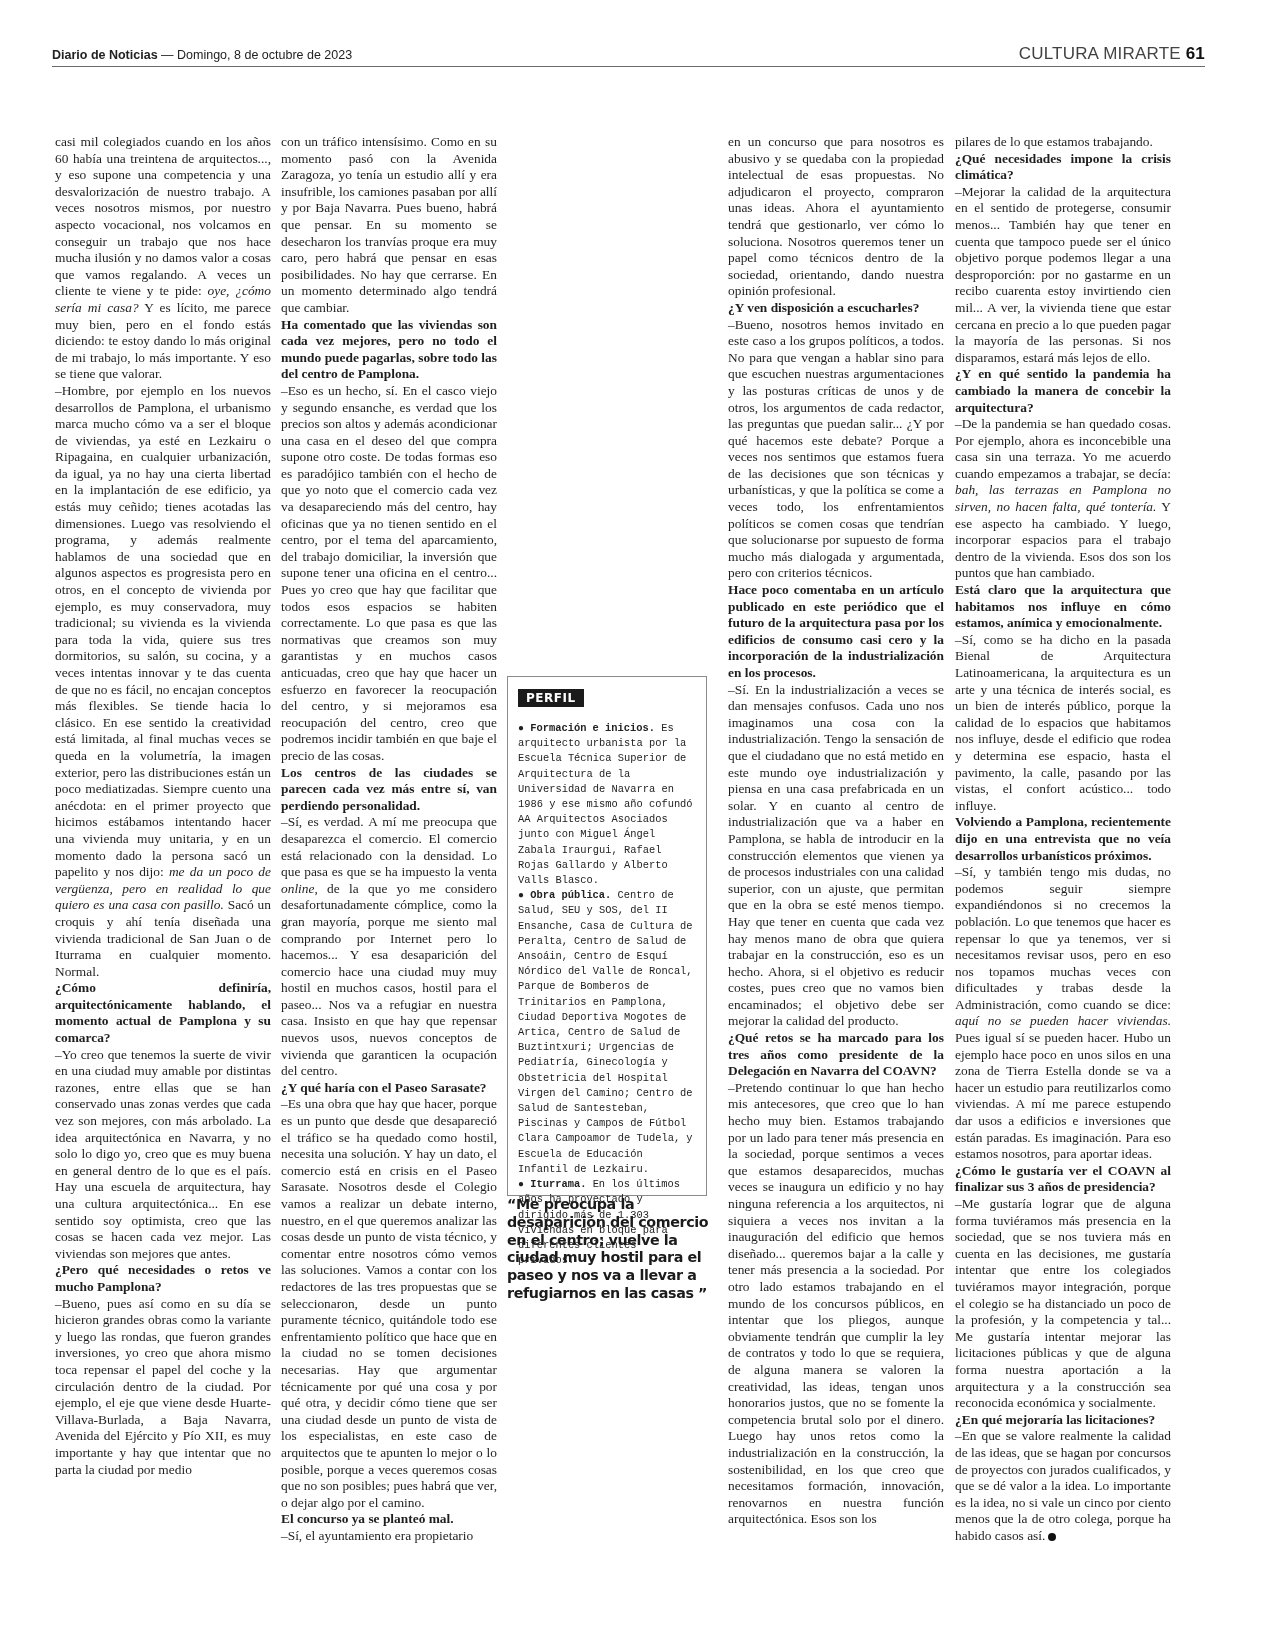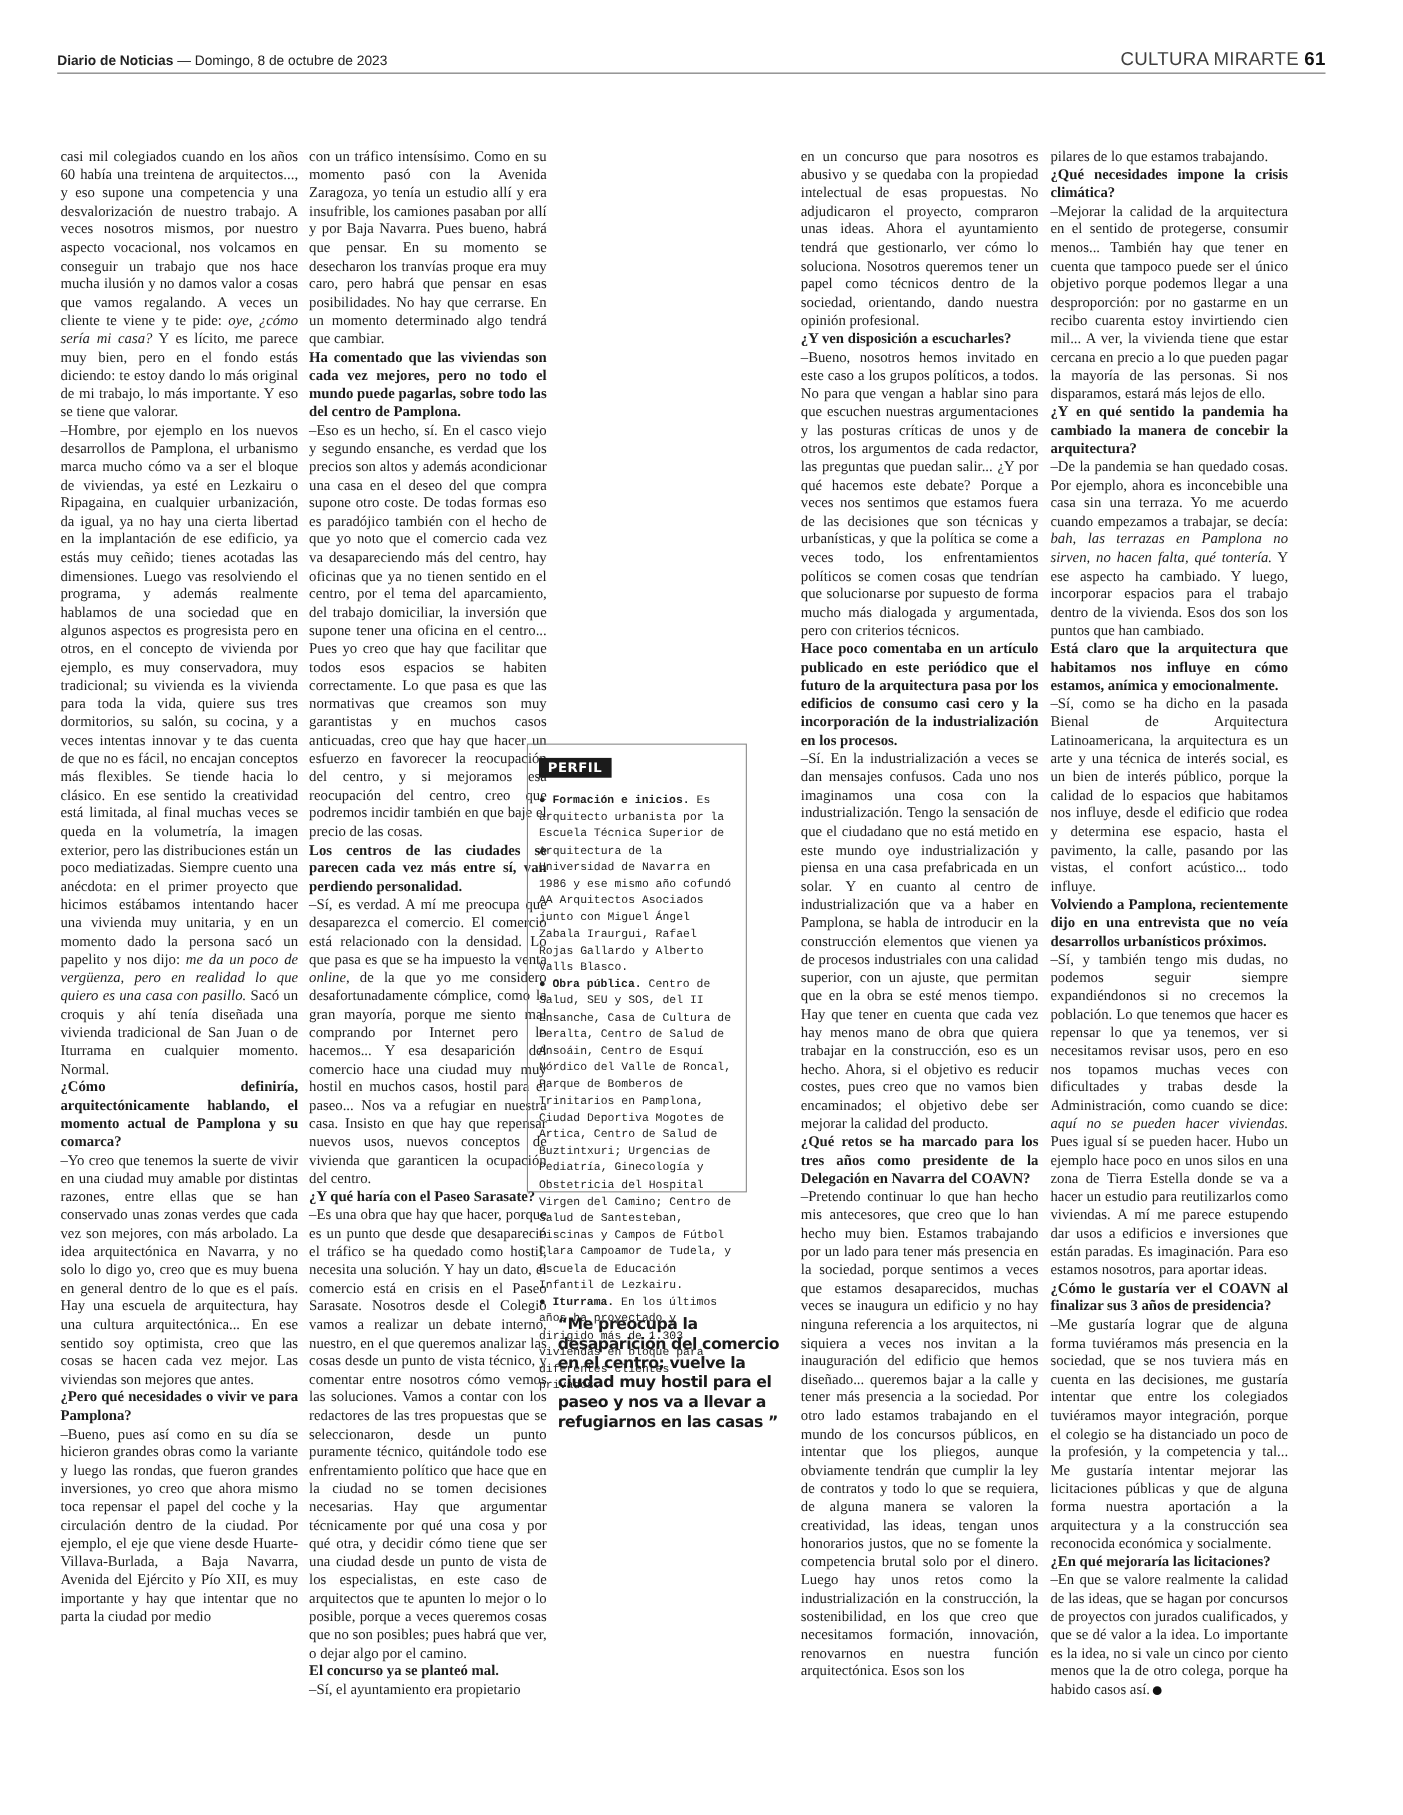--- a/index.html
+++ b/index.html
@@ -14,21 +14,21 @@
 
   .col { position: absolute; top: 134px; width: 216px; font-family: "Liberation Serif", serif; font-size: 13.4px; line-height: 16.6px; text-align: justify; hyphens: manual; }
   .col p { margin: 0; }
   .col .q { font-weight: bold; }
   .col i { font-style: italic; }
   .c1 { left: 55px; }
   .c2 { left: 281px; }
   .c3 { left: 728px; }
   .c4 { left: 955px; }
 
-  .perfil { position: absolute; left: 479px; top: 676px; width: 200px; height: 408px; border: 1px solid #8a8a8a; padding: 10px 0 0 0; box-sizing: border-box; font-family: "DejaVu Sans", sans-serif; }
+  .perfil { position: absolute; left: 507px; top: 676px; width: 200px; height: 520px; border: 1px solid #8a8a8a; padding: 10px 0 0 0; box-sizing: border-box; font-family: "DejaVu Sans", sans-serif; }
   .perfil-tag { display: inline-block; margin-left: 10px; background: #1b1b1b; color: #fff; font-weight: bold; font-size: 12px; padding: 2px 8px; letter-spacing: 0.5px; }
   .perfil-body { padding: 14px 10px 0 10px; font-size: 10.4px; line-height: 15.2px; color: #222; font-family: Liberation Mono, monospace; }
   .perfil-body .item { margin: 0; }
   .perfil-body .bullet { font-size: 10px; }
   .perfil-body b { font-weight: bold; }
 
   .quotes { position: absolute; left: 507px; top: 1196px; width: 210px; font-family: "DejaVu Sans", sans-serif; font-weight: bold; font-size: 14.3px; line-height: 17.8px; letter-spacing: -0.4px; }
   .quote { margin: 0 0 18px 0; }
   .quote.red { color: #c8102e; }
   .quote.black { color: #1b1b1b; }
@@ -44,21 +44,21 @@
   <div class="header-right">
     <span class="sec">CULTURA</span><span class="sub"> MIRARTE </span><span class="pg">61</span>
   </div>
 </div>
 
 <div class="col c1">
     <p><span>casi mil colegiados cuando en los años 60 había una treintena de arquitectos..., y eso supone una competencia y una desvalorización de nuestro trabajo. A veces nosotros mismos, por nuestro aspecto vocacional, nos volcamos en conseguir un trabajo que nos hace mucha ilusión y no damos valor a cosas que vamos regalando. A veces un cliente te viene y te pide: </span><i>oye, ¿cómo sería mi casa?</i><span> Y es lícito, me parece muy bien, pero en el fondo estás diciendo: te estoy dando lo más original de mi trabajo, lo más importante. Y eso se tiene que valorar.</span></p>
     <p><span>–Hombre, por ejemplo en los nuevos desarrollos de Pamplona, el urbanismo marca mucho cómo va a ser el bloque de viviendas, ya esté en Lezkairu o Ripagaina, en cualquier urbanización, da igual, ya no hay una cierta libertad en la implantación de ese edificio, ya estás muy ceñido; tienes acotadas las dimensiones. Luego vas resolviendo el programa, y además realmente hablamos de una sociedad que en algunos aspectos es progresista pero en otros, en el concepto de vivienda por ejemplo, es muy conservadora, muy tradicional; su vivienda es la vivienda para toda la vida, quiere sus tres dormitorios, su salón, su cocina, y a veces intentas innovar y te das cuenta de que no es fácil, no encajan conceptos más flexibles. Se tiende hacia lo clásico. En ese sentido la creatividad está limitada, al final muchas veces se queda en la volumetría, la imagen exterior, pero las distribuciones están un poco mediatizadas. Siempre cuento una anécdota: en el primer proyecto que hicimos estábamos intentando hacer una vivienda muy unitaria, y en un momento dado la persona sacó un papelito y nos dijo: </span><i>me da un poco de vergüenza, pero en realidad lo que quiero es una casa con pasillo.</i><span> Sacó un croquis y ahí tenía diseñada una vivienda tradicional de San Juan o de Iturrama en cualquier momento. Normal.</span></p>
     <p class="q"><span>¿Cómo definiría, arquitectónicamente hablando, el momento actual de Pamplona y su comarca?</span></p>
     <p><span>–Yo creo que tenemos la suerte de vivir en una ciudad muy amable por distintas razones, entre ellas que se han conservado unas zonas verdes que cada vez son mejores, con más arbolado. La idea arquitectónica en Navarra, y no solo lo digo yo, creo que es muy buena en general dentro de lo que es el país. Hay una escuela de arquitectura, hay una cultura arquitectónica... En ese sentido soy optimista, creo que las cosas se hacen cada vez mejor. Las viviendas son mejores que antes.</span></p>
-    <p class="q"><span>¿Pero qué necesidades o vivir ve para Pamplona?</span></p>
+    <p class="q"><span>¿Pero qué necesidades o retos ve mucho Pamplona?</span></p>
     <p><span>–Bueno, pues así como en su día se hicieron grandes obras como la variante y luego las rondas, que fueron grandes inversiones, yo creo que ahora mismo toca repensar el papel del coche y la circulación dentro de la ciudad. Por ejemplo, el eje que viene desde Huarte-Villava-Burlada, a Baja Navarra, Avenida del Ejército y Pío XII, es muy importante y hay que intentar que no parta la ciudad por medio</span></p>
   </div>
 <div class="col c2">
     <p><span>con un tráfico intensísimo. Como en su momento pasó con la Avenida Zaragoza, yo tenía un estudio allí y era insufrible, los camiones pasaban por allí y por Baja Navarra. Pues bueno, habrá que pensar. En su momento se desecharon los tranvías proque era muy caro, pero habrá que pensar en esas posibilidades. No hay que cerrarse. En un momento determinado algo tendrá que cambiar.</span></p>
     <p class="q"><span>Ha comentado que las viviendas son cada vez mejores, pero no todo el mundo puede pagarlas, sobre todo las del centro de Pamplona.</span></p>
     <p><span>–Eso es un hecho, sí. En el casco viejo y segundo ensanche, es verdad que los precios son altos y además acondicionar una casa en el deseo del que compra supone otro coste. De todas formas eso es paradójico también con el hecho de que yo noto que el comercio cada vez va desapareciendo más del centro, hay oficinas que ya no tienen sentido en el centro, por el tema del aparcamiento, del trabajo domiciliar, la inversión que supone tener una oficina en el centro... Pues yo creo que hay que facilitar que todos esos espacios se habiten correctamente. Lo que pasa es que las normativas que creamos son muy garantistas y en muchos casos anticuadas, creo que hay que hacer un esfuerzo en favorecer la reocupación del centro, y si mejoramos esa reocupación del centro, creo que podremos incidir también en que baje el precio de las cosas.</span></p>
     <p class="q"><span>Los centros de las ciudades se parecen cada vez más entre sí, van perdiendo personalidad.</span></p>
     <p><span>–Sí, es verdad. A mí me preocupa que desaparezca el comercio. El comercio está relacionado con la densidad. Lo que pasa es que se ha impuesto la venta </span><i>online</i><span>, de la que yo me considero desafortunadamente cómplice, como la gran mayoría, porque me siento mal comprando por Internet pero lo hacemos... Y esa desaparición del comercio hace una ciudad muy muy hostil en muchos casos, hostil para el paseo... Nos va a refugiar en nuestra casa. Insisto en que hay que repensar nuevos usos, nuevos conceptos de vivienda que garanticen la ocupación del centro.</span></p>
     <p class="q"><span>¿Y qué haría con el Paseo Sarasate?</span></p>
     <p><span>–Es una obra que hay que hacer, porque es un punto que desde que desapareció el tráfico se ha quedado como hostil, necesita una solución. Y hay un dato, el comercio está en crisis en el Paseo Sarasate. Nosotros desde el Colegio vamos a realizar un debate interno, nuestro, en el que queremos analizar las cosas desde un punto de vista técnico, y comentar entre nosotros cómo vemos las soluciones. Vamos a contar con los redactores de las tres propuestas que se seleccionaron, desde un punto puramente técnico, quitándole todo ese enfrentamiento político que hace que en la ciudad no se tomen decisiones necesarias. Hay que argumentar técnicamente por qué una cosa y por qué otra, y decidir cómo tiene que ser una ciudad desde un punto de vista de los especialistas, en este caso de arquitectos que te apunten lo mejor o lo posible, porque a veces queremos cosas que no son posibles; pues habrá que ver, o dejar algo por el camino.</span></p>

